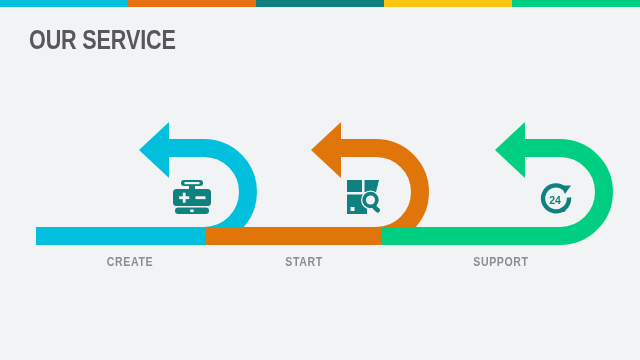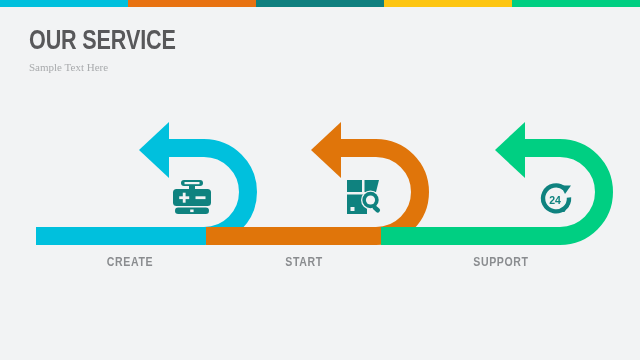--- a/index.html
+++ b/index.html
@@ -97,21 +97,20 @@
   <div id="topbar">
     <div class="seg" style="background: rgb(0, 192, 221);"></div>
     <div class="seg" style="background: rgb(232, 114, 17);"></div>
     <div class="seg" style="background: rgb(16, 128, 127);"></div>
     <div class="seg" style="background: rgb(253, 197, 18);"></div>
     <div class="seg" style="background: rgb(0, 207, 130);"></div>
   </div>
 
   <div id="heading">
     <h1 id="title" style="color: rgb(88, 88, 90);">OUR SERVICE</h1>
-    <p id="subtitle" style="color: rgb(169, 171, 173);">Sample Text Here</p>
   </div>
 
   <div id="diagram">
     <svg width="640" height="360" viewBox="0 0 640 360" xmlns="http://www.w3.org/2000/svg">
 
       <g>
 
         <path fill="none" stroke="#00c0dd" stroke-width="18" stroke-linecap="butt" d="M -5 236 L 168 236 A 44 44 0 0 0 168 148 L 120 148"></path>
 
         <path fill="#00c0dd" d="M 103 150 L 133 122 L 133 178 Z"></path>

